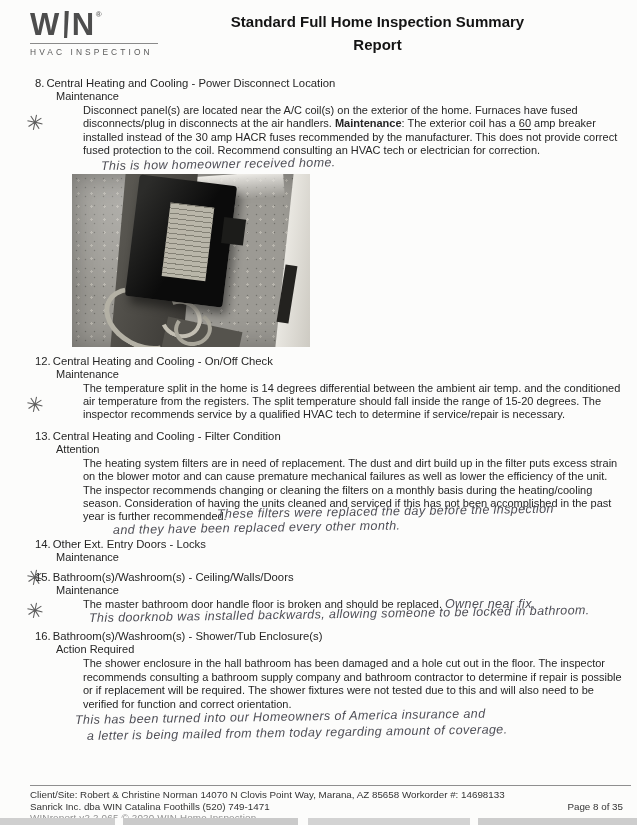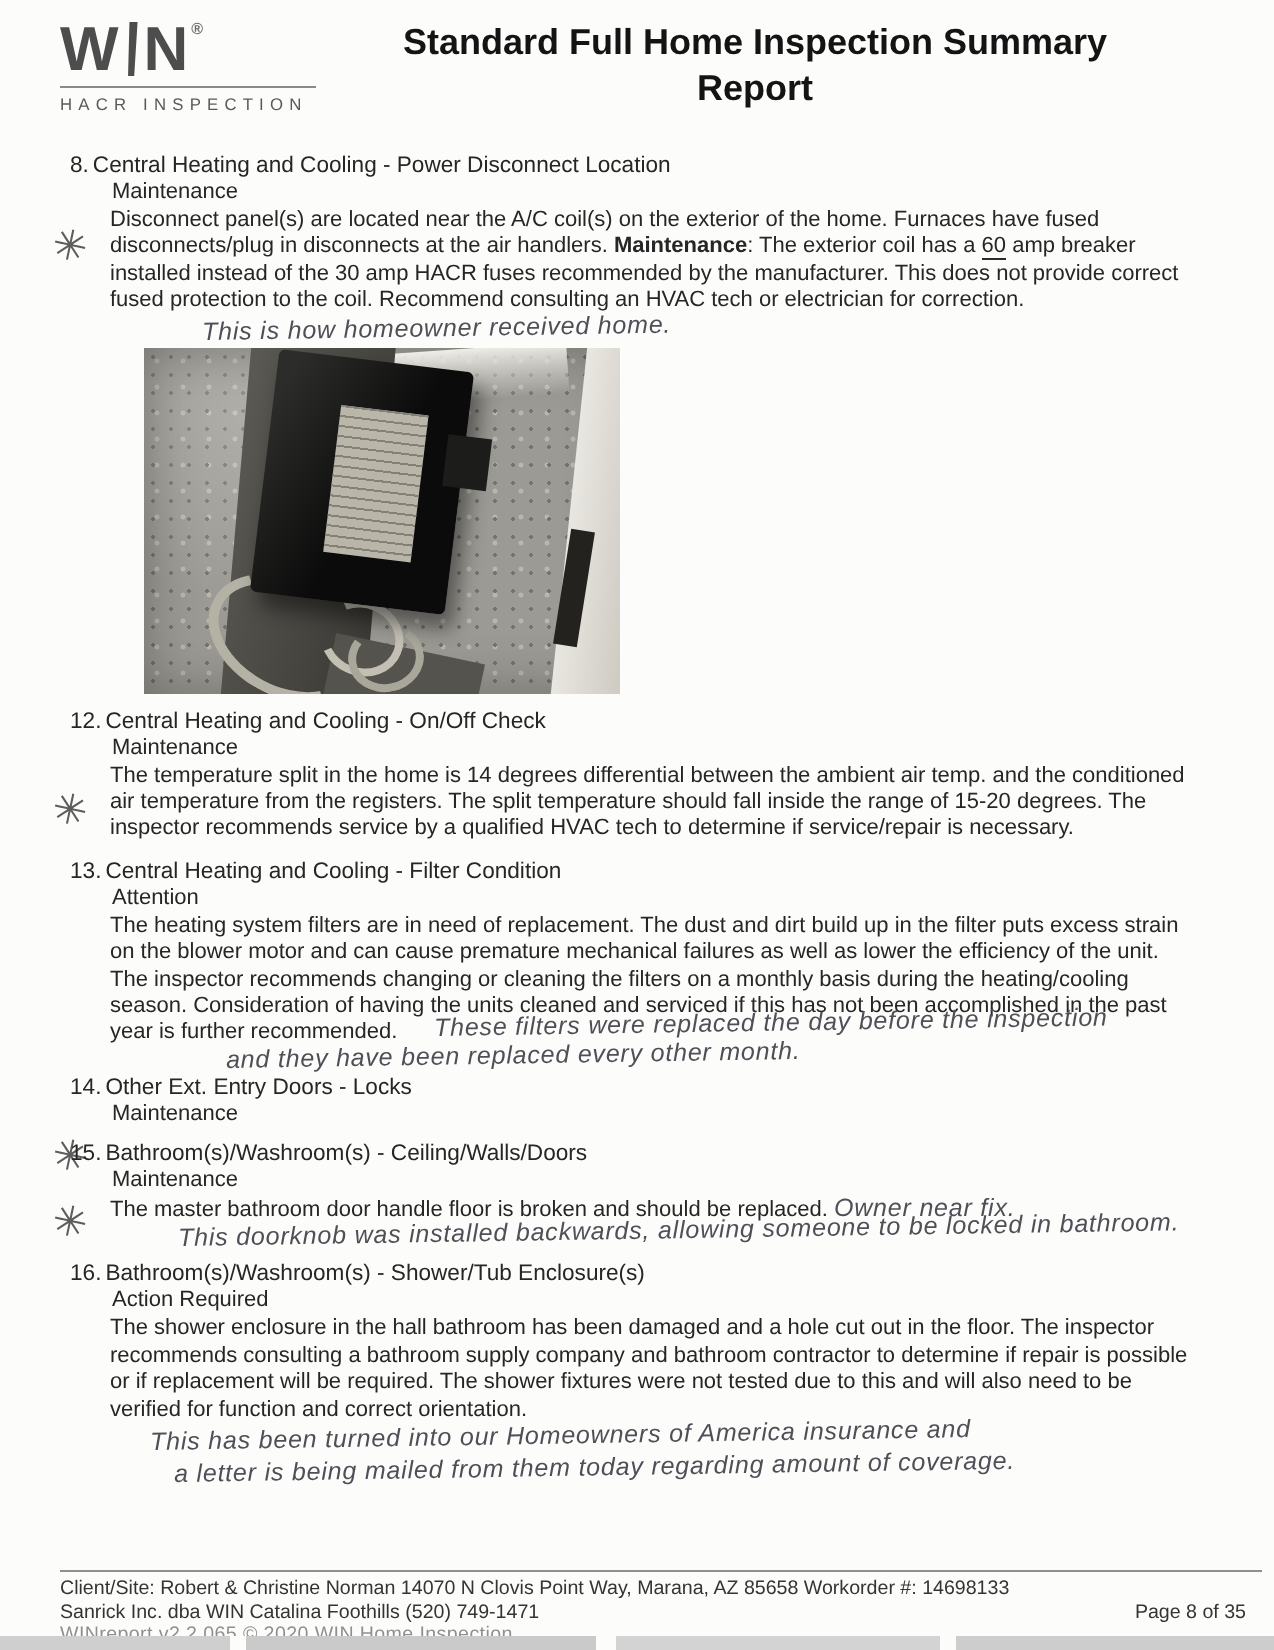--- a/index.html
+++ b/index.html
@@ -8,30 +8,30 @@
   
   .hdr{display:flex;padding:10px 24px 0 30px;}
   .logo{width:128px;flex:none;}
   .logo-word{display:flex;align-items:flex-start;font-weight:bold;font-size:31px;
              line-height:30px;color:#4d4d4d;letter-spacing:0.5px;}
   .logo-bar{display:inline-block;width:7px;height:27px;background:#4d4d4d;margin:1px 2px 0 3px;
             clip-path:polygon(28% 0,86% 0,62% 100%,18% 100%);}
   .logo-reg{font-size:8px;line-height:10px;margin-left:1px;color:#6b6b6b;}
   .logo-rule{height:1px;background:#8a8a8a;margin:3px 0 3px;}
   .logo-sub{font-size:8.4px;letter-spacing:3.1px;color:#5a5a5a;white-space:nowrap;}
-  .title{flex:1;text-align:center;margin:0 24px 0 8px;font-size:18px;font-weight:bold;
+  .title{flex:1;text-align:center;margin:0 24px 0 8px;font-size:15px;font-weight:bold;
          line-height:23px;color:#141414;}
   
   .main{padding:20px 25px 0 35px;}
   .item{position:relative;margin-bottom:8px;}
   .ihead{font-size:11.3px;}
   .inum{font-weight:normal;margin-right:2px;}
   .ihead b{font-weight:normal;}
   .istatus{margin-left:21px;font-size:11px;margin-top:1px;}
-  .ibody{margin:2px 0 0 20px;font-size:11px;line-height:13.4px;width:540px;}
+  .ibody{margin:2px 0 0 48px;font-size:11px;line-height:13.4px;width:540px;}
   .ibody .b{font-weight:bold;}
   .u60{border-bottom:1.2px solid #2a2a2a;padding-bottom:0;}
   .star{position:absolute;left:-9px;font-size:21px;color:#5d5d5d;transform:rotate(12deg);
         font-weight:normal;}
   .i11 .star{top:34px}.i12 .star{top:38px}.i14 .star{top:28px}.i15 .star{top:28px}
   
   .hand{font-style:italic;font-size:12.5px;color:#4f4f57;letter-spacing:0.4px;
         transform:rotate(-0.9deg);transform-origin:left;white-space:nowrap;}
   .hand-inline{font-style:italic;font-size:12.5px;color:#4f4f57;letter-spacing:0.4px;
                white-space:nowrap;}
@@ -91,21 +91,21 @@
 
   <div class="hdr">
     <div class="logo">
       <div class="logo-word">
         <span>W</span>
           <span class="logo-bar"></span>
           <span>N</span>
           <span class="logo-reg">®</span>
       </div>
       <div class="logo-rule"></div>
-      <div class="logo-sub">HACR INSPECTION</div>
+      <div class="logo-sub">HVAC INSPECTION</div>
     </div>
     <h1 class="title"><span>Standard Full Home Inspection Summary</span><br><span>Report</span></h1>
   </div>
 
   <div class="main">
 
     <section class="item i11">
       <div class="ihead"><span class="inum">8.</span><b>Central Heating and Cooling - Power Disconnect Location</b></div>
       <div class="istatus">Maintenance</div>
       <span class="star">✳</span>

